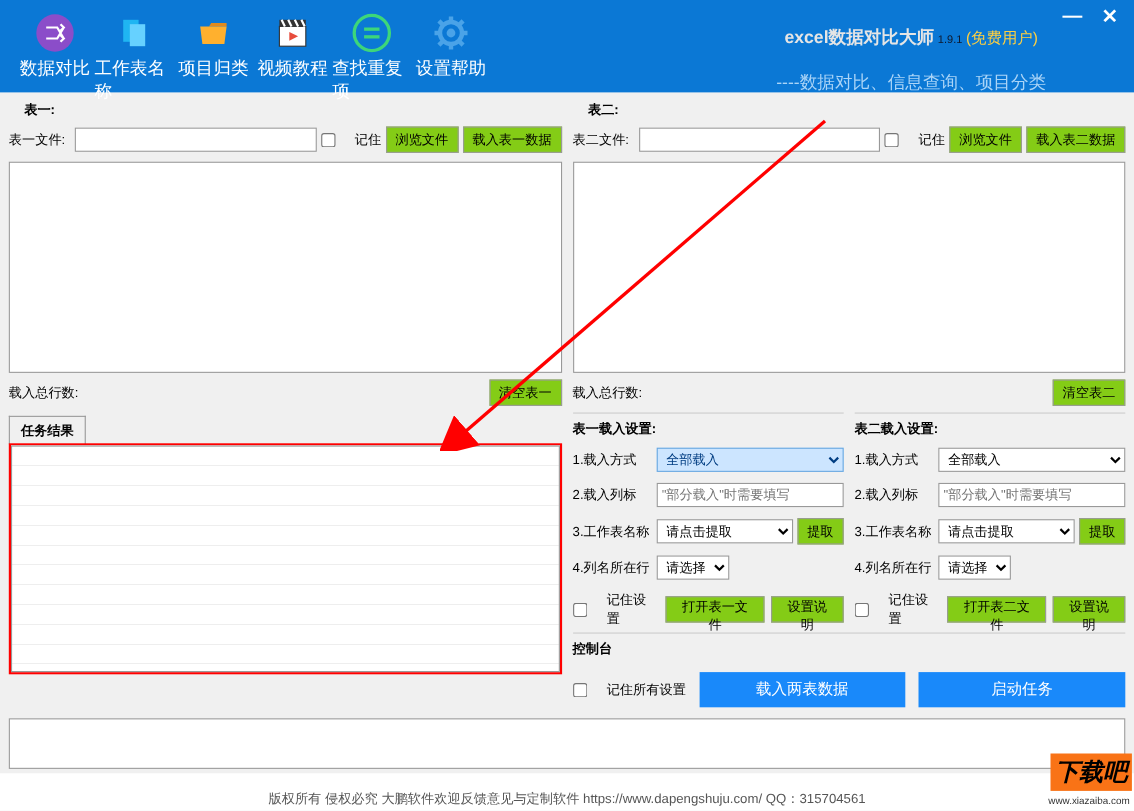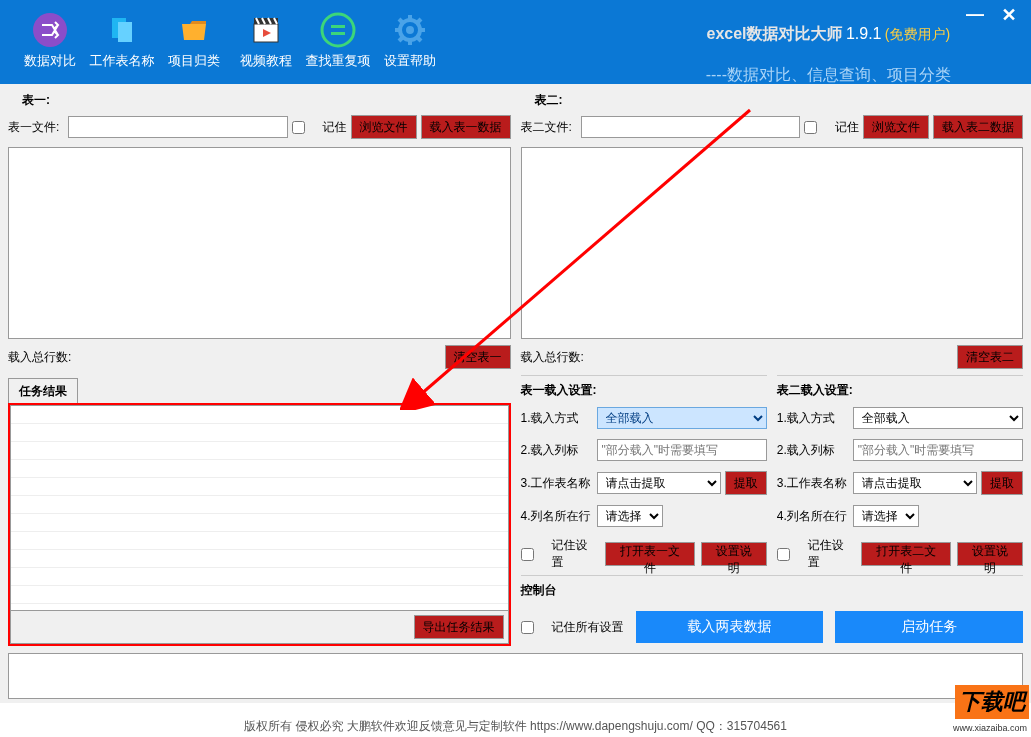--- a/index.html
+++ b/index.html
@@ -1,36 +1,36 @@
 <!DOCTYPE html>
 <html><head>
 <meta charset="utf-8">
 <style>
 * { box-sizing: border-box; margin: 0; padding: 0; }
 body { font-family: "Microsoft YaHei", sans-serif; font-size: 12px; background: #fff; width: 1031px; height: 737px; overflow: hidden; position: relative; }
 .titlebar { background: #0b78d5; height: 84px; display: flex; align-items: flex-start; position: relative; }
 .toolbar { display: flex; padding: 8px 0 0 14px; }
-.tool-item { display: flex; flex-direction: column; align-items: center; color: #fff; font-size: 13px; cursor: pointer; width: 72px; padding: 4px 0; }
+.tool-item { display: flex; flex-direction: column; align-items: center; color: #fff; font-size: 16px; cursor: pointer; width: 72px; padding: 4px 0; }
 .tool-icon { width: 36px; height: 36px; display: flex; align-items: center; justify-content: center; margin-bottom: 4px; }
 .app-title-block { position: absolute; right: 80px; top: 24px; text-align: center; }
 .app-title { color: #e5e5e5; font-size: 16px; font-weight: bold; display: inline; text-align: center; }
-.app-version { color: #ffffff; font-size: 16px; }
+.app-version { color: #0f172a; font-size: 10px; }
 .free-user { color: #ffd040; font-size: 14px; }
 .app-sub { color: #aad4f7; font-size: 16px; margin-top: 20px; }
 .win-controls { position: absolute; right: 10px; top: 4px; display: flex; gap: 10px; }
 .win-btn { color: #fff; font-size: 18px; font-weight: bold; cursor: pointer; width: 24px; text-align: center; }
 .content { padding: 4px 8px; background: #f0f0f0; }
 .top-tables { display: flex; gap: 10px; }
 .panel { flex: 1; }
 .panel-header { font-weight: bold; padding: 4px 0; margin-left: 14px; }
 .file-row { display: flex; align-items: center; gap: 4px; background: #f0f0f0; padding: 2px 0; }
 .file-label { width: 56px; }
 .file-input { flex: 1; height: 22px; border: 1px solid #999; background: #fff; padding: 0 4px; }
 .chk-label { display: flex; align-items: center; gap: 18px; }
-.btn { height: 24px; padding: 0 8px; background: #b91c1c; border: 1px solid #999; cursor: pointer; font-size: 12px; font-family: inherit; }
+.btn { height: 24px; padding: 0 8px; background: #84cc16; border: 1px solid #999; cursor: pointer; font-size: 12px; font-family: inherit; }
 .data-area { background: #fff; border: 1px solid #999; height: 192px; margin-top: 6px; }
 .load-row { display: flex; justify-content: space-between; align-items: center; padding: 6px 0 2px 0; }
 .task-header { border: 1px solid #999; border-bottom: none; padding: 4px 10px; background: #f0f0f0; font-weight: bold; display: inline-block; position: relative; top: 1px; }
 .task-result-wrap { border: 2px solid red; position: relative; }
 .task-result { background: #fff; height: 206px; border: 1px solid #999; background-image: repeating-linear-gradient(to bottom, #fff 0, #fff 17px, #eee 17px, #eee 18px); }
 .task-footer { display: flex; justify-content: flex-end; padding: 4px; background: #f0f0f0; border: 1px solid #999; border-top: none; }
 .settings-row { display: flex; gap: 10px; }
 .settings-panel { flex: 1; border-top: 1px solid #ccc; padding-top: 6px; }
 .settings-header { font-weight: bold; margin-bottom: 8px; }
 .sp-row { display: flex; align-items: center; margin-bottom: 10px; gap: 4px; }
@@ -154,23 +154,20 @@
       </div>
       <div class="data-area"></div>
       <div class="load-row">
         <span>载入总行数:</span>
         <button class="btn">清空表一</button>
       </div>
       <div style="margin-top:6px;">
         <span class="task-header">任务结果</span>
         <div class="task-result-wrap">
           <div class="task-result"></div>
-          <div class="task-footer">
-            <button class="btn">导出任务结果</button>
-          </div>
         </div>
       </div>
     </div>
 
     <div class="right-col">
       <div class="panel">
         <div class="panel-header">表二:</div>
         <div class="file-row">
           <span class="file-label">表二文件:</span>
           <input class="file-input" style="">

